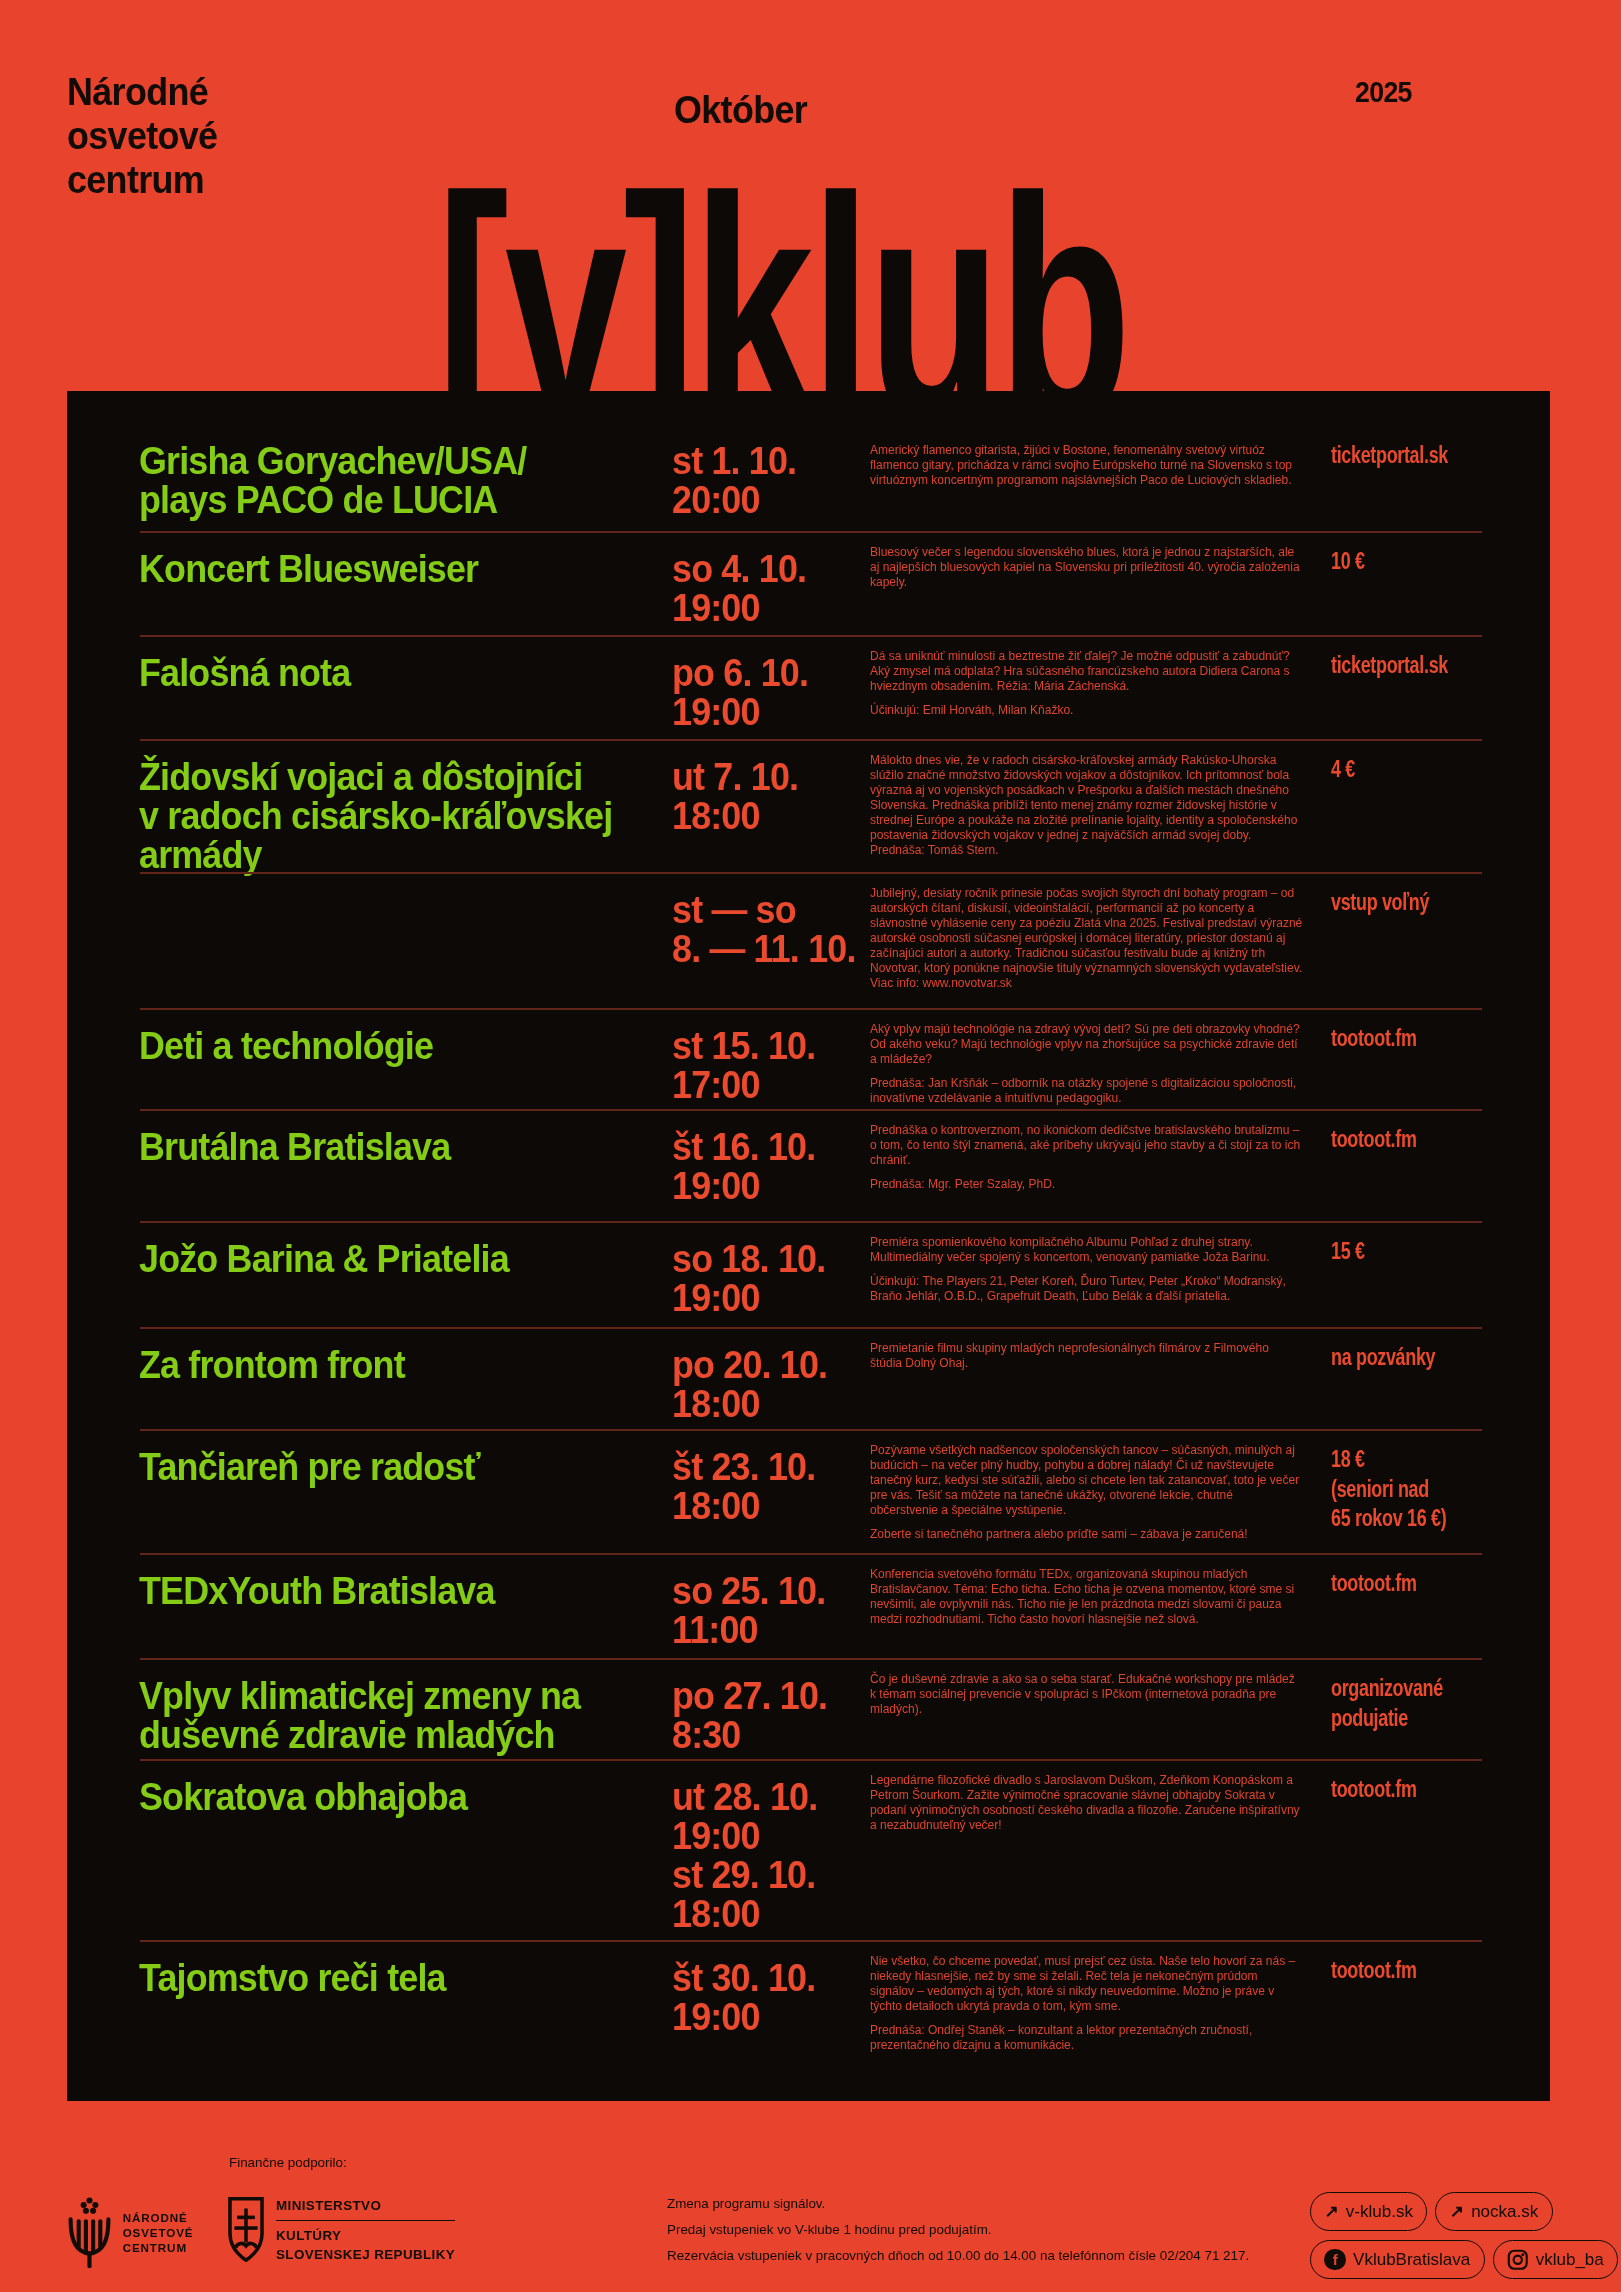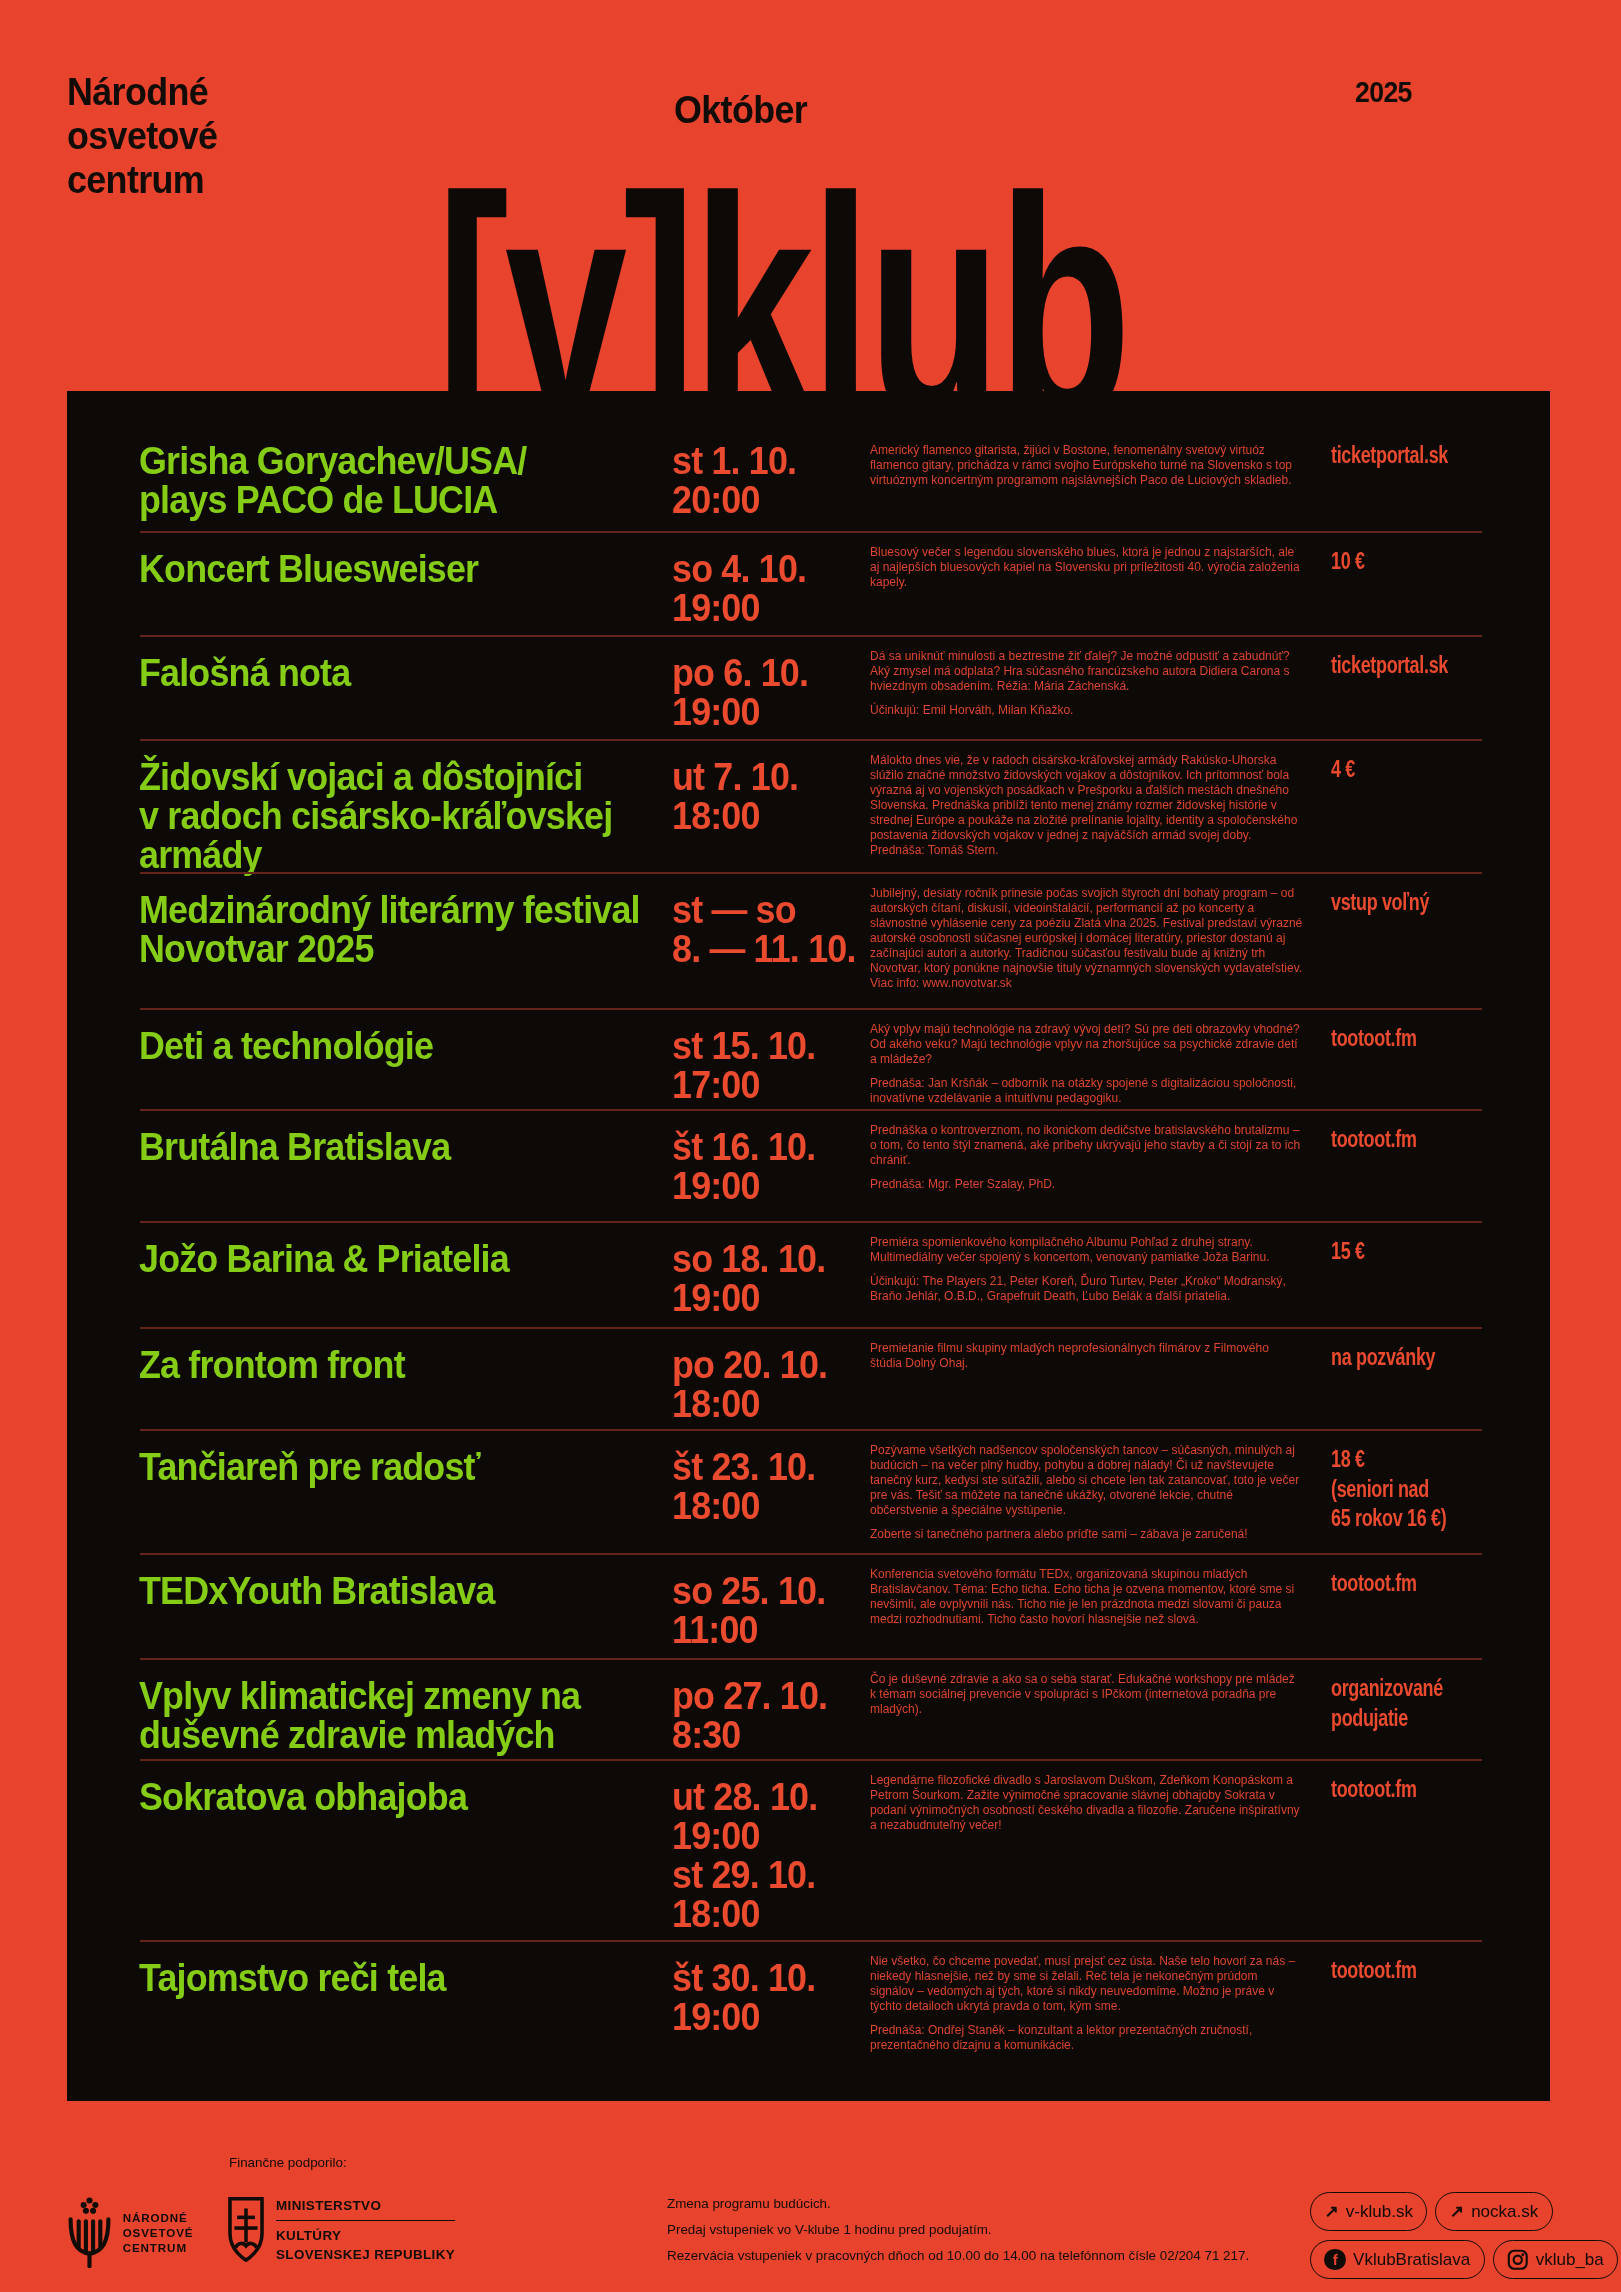--- a/index.html
+++ b/index.html
@@ -112,21 +112,20 @@
       </div>
       <div class="ev" style="height: 133px;">
         <div class="t"><div class="cond"><div class="ln">Židovskí vojaci a dôstojníci</div><div class="ln">v radoch cisársko-kráľovskej</div><div class="ln">armády</div></div></div>
         <div class="d"><div class="cond"><div class="ln">ut 7. 10.</div><div class="ln">18:00</div></div></div>
         <div class="x">
           <p>Málokto dnes vie, že v radoch cisársko-kráľovskej armády Rakúsko-Uhorska slúžilo značné množstvo židovských vojakov a dôstojníkov. Ich prítomnosť bola výrazná aj vo vojenských posádkach v Prešporku a ďalších mestách dnešného Slovenska. Prednáška priblíži tento menej známy rozmer židovskej histórie v strednej Európe a poukáže na zložité prelínanie lojality, identity a spoločenského postavenia židovských vojakov v jednej z najväčších armád svojej doby. Prednáša: Tomáš Stern.</p>
         </div>
         <div class="p"><div class="cond2"><div class="ln">4 €</div></div></div>
       </div>
       <div class="ev" style="height: 136px;">
-        <div class="t"><div class="cond"><div class="ln">Medzinárodný literárny festival</div><div class="ln">Novotvar 2025</div></div></div>
         <div class="d"><div class="cond"><div class="ln">st — so</div><div class="ln">8. — 11. 10.</div></div></div>
         <div class="x">
           <p>Jubilejný, desiaty ročník prinesie počas svojich štyroch dní bohatý program – od autorských čítaní, diskusií, videoinštalácií, performancií až po koncerty a slávnostné vyhlásenie ceny za poéziu Zlatá vlna 2025. Festival predstaví výrazné autorské osobnosti súčasnej európskej i domácej literatúry, priestor dostanú aj začínajúci autori a autorky. Tradičnou súčasťou festivalu bude aj knižný trh Novotvar, ktorý ponúkne najnovšie tituly významných slovenských vydavateľstiev. Viac info: www.novotvar.sk</p>
         </div>
         <div class="p"><div class="cond2"><div class="ln">vstup voľný</div></div></div>
       </div>
       <div class="ev" style="height: 101px;">
         <div class="t"><div class="cond"><div class="ln">Deti a technológie</div></div></div>
         <div class="d"><div class="cond"><div class="ln">st 15. 10.</div><div class="ln">17:00</div></div></div>
         <div class="x">
@@ -248,21 +247,21 @@
       </svg>
     </span>
     <div class="txt">
         <div class="ln">MINISTERSTVO</div>
         <div class="ln">KULTÚRY</div>
         <div class="ln">SLOVENSKEJ REPUBLIKY</div>
       </div>
   </div>
 
   <div class="info">
-      <div class="ln">Zmena programu budúcich.</div>
+      <div class="ln">Zmena programu signálov.</div>
       <div class="ln">Predaj vstupeniek vo V-klube 1 hodinu pred podujatím.</div>
       <div class="ln">Rezervácia vstupeniek v pracovných dňoch od 10.00 do 14.00 na telefónnom čísle 02/204 71 217.</div>
     </div>
 
   <div class="links" id="links">
       <div class="lrow">
         <div class="pill">
           <span class="ic">↗</span>
           <span>v-klub.sk</span>
         </div>

